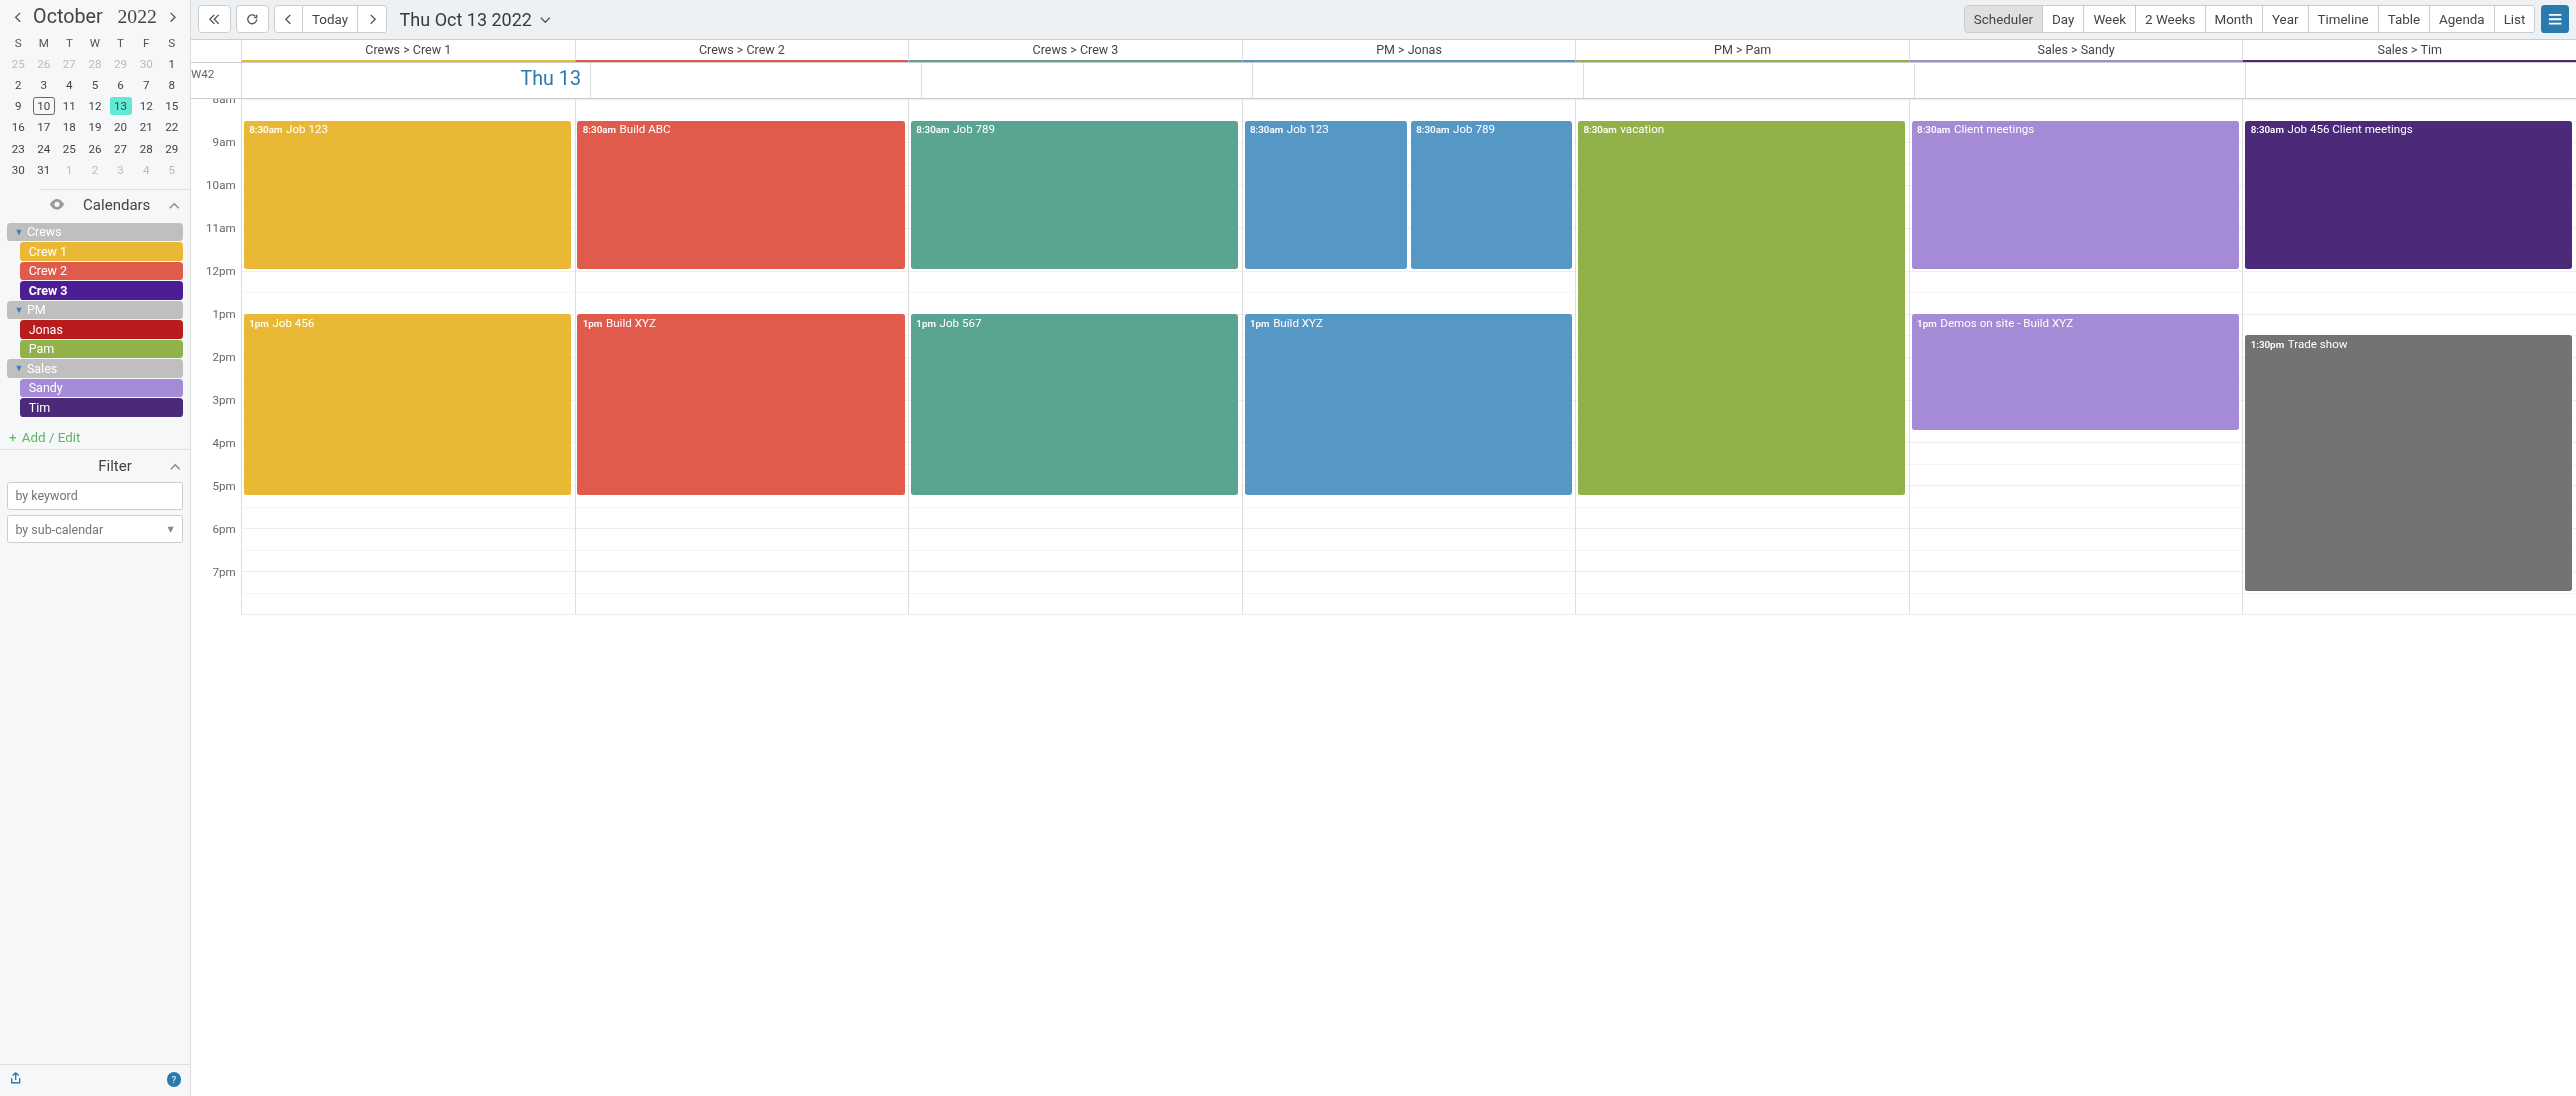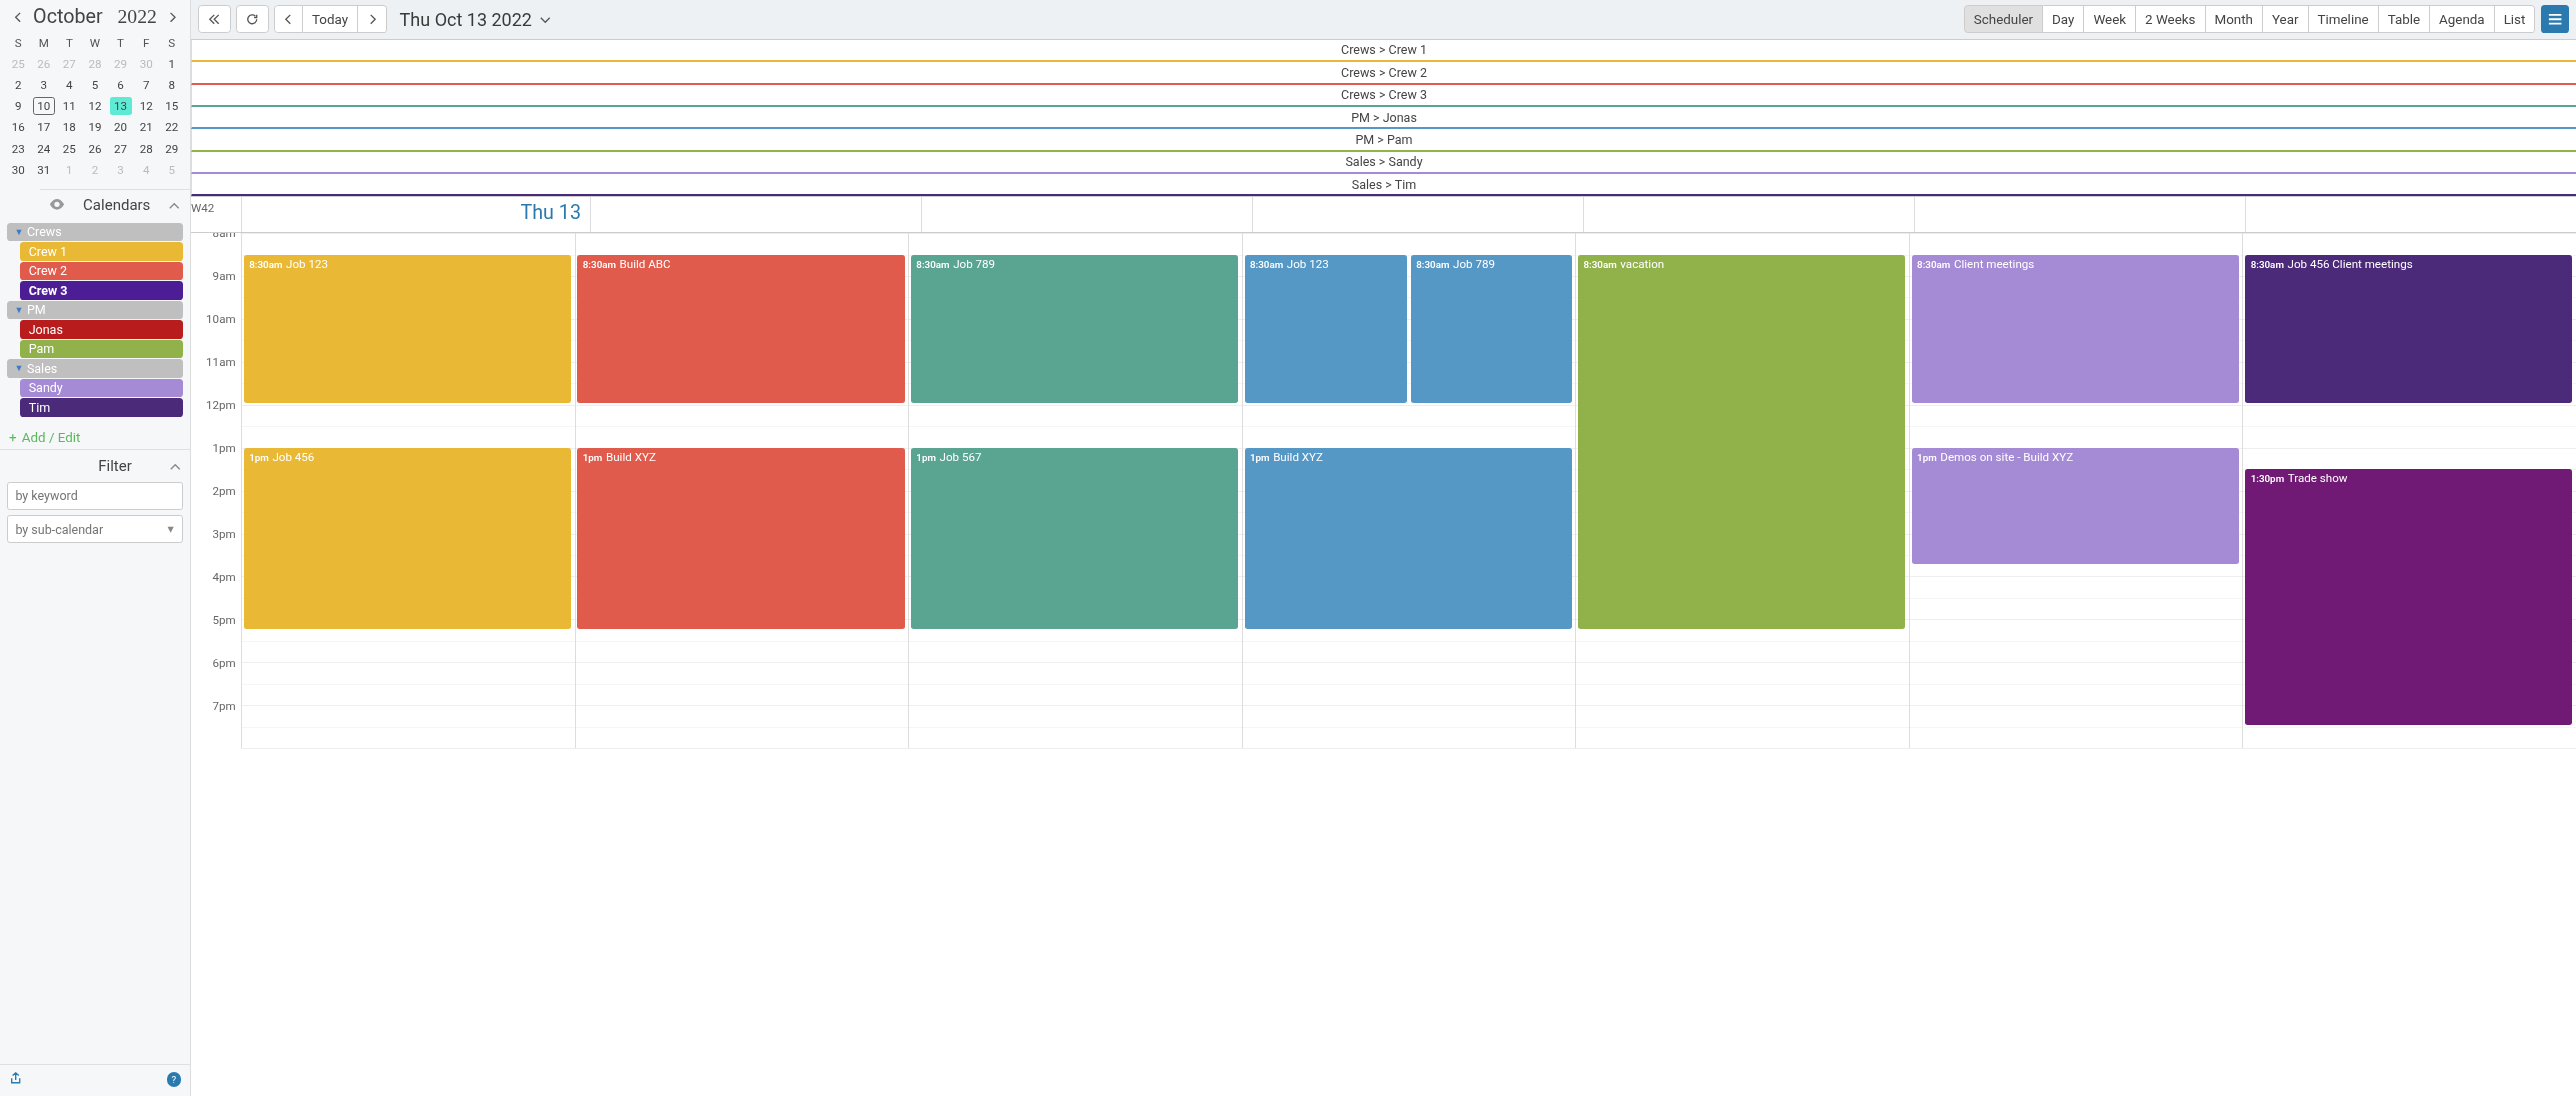--- a/index.html
+++ b/index.html
@@ -55,21 +55,21 @@
     .btn-group .tbtn:first-child { border-radius: 3.6px 0 0 3.6px; }
     .btn-group .tbtn:last-child { border-radius: 0 3.6px 3.6px 0; }
     .tbtn.single { border-radius: 3.6px; }
     .tbtn.active { background: #e0e0e0; }
     .date-display { font-size: 18px; color: #3a3a3a; margin-left: 7.2px; display: flex; align-items: center; gap: 7.2px; cursor: pointer; }
     .spacer { flex: 1; }
     .menu-btn { background: #2a7ab0; color: #fff; border-radius: 3.6px; width: 28px; height: 28px; display: flex; align-items: center; justify-content: center; cursor: pointer; font-size: 16px; }
     
     
     .scheduler { flex: 1; display: flex; flex-direction: column; background: #fff; border-top: 0.9px solid #ccc; overflow: hidden; }
-    .resource-header { display: flex; border-bottom: 0.9px solid #ccc; flex-direction: column; }
+    .resource-header { display: flex; border-bottom: 0.9px solid #ccc; }
     .time-gutter { width: 50px; flex-shrink: 0; }
     .resource-col { flex: 1; text-align: center; padding: 2.7px 3.6px; font-size: 12.5px; color: #444; border-left: 0.9px solid #ddd; position: relative; }
     .resource-col::after { content: ""; position: absolute; left: 0; right: 0; bottom: -0.9px; height: 2.7px; }
     
     .day-header { display: flex; border-bottom: 0.9px solid #ccc; height: 36px; }
     .day-header .wk { width: 50px; font-size: 11.6px; color: #666; padding-top: 3.6px; }
     .day-header .day-label { flex: 1; text-align: right; padding: 3.6px 9px; font-size: 19.7px; color: #2a7ab0; border-left: 0.9px solid #ddd; }
     .day-header .col-sep { flex: 1; border-left: 0.9px solid #ddd; }
     
     .grid-body { flex: 1; display: flex; position: relative; overflow-y: auto; }
@@ -379,20 +379,20 @@
             </div>
             <div class="grid-col" style="height: 515px;">
               <div class="event" style="background: rgb(145, 178, 75); top: 21.5px; height: 374px;"><span class="time">8:30am</span><span>vacation</span></div>
             </div>
             <div class="grid-col" style="height: 515px;">
               <div class="event" style="background: rgb(165, 138, 214); top: 21.5px; height: 148px;"><span class="time">8:30am</span><span>Client meetings</span></div>
               <div class="event" style="background: rgb(165, 138, 214); top: 215px; height: 116px;"><span class="time">1pm</span><span>Demos on site - Build XYZ</span></div>
             </div>
             <div class="grid-col" style="height: 515px;">
               <div class="event" style="background: rgb(75, 42, 122); top: 21.5px; height: 148px;"><span class="time">8:30am</span><span>Job 456 Client meetings</span></div>
-              <div class="event" style="background: #701a75; top: 236px; height: 256px;"><span class="time">1:30pm</span><span>Trade show</span></div>
+              <div class="event" style="background: #737373; top: 236px; height: 256px;"><span class="time">1:30pm</span><span>Trade show</span></div>
             </div>
           </div>
       </div>
     </div>
   </div>
 </div>
 
 
 </body></html>

